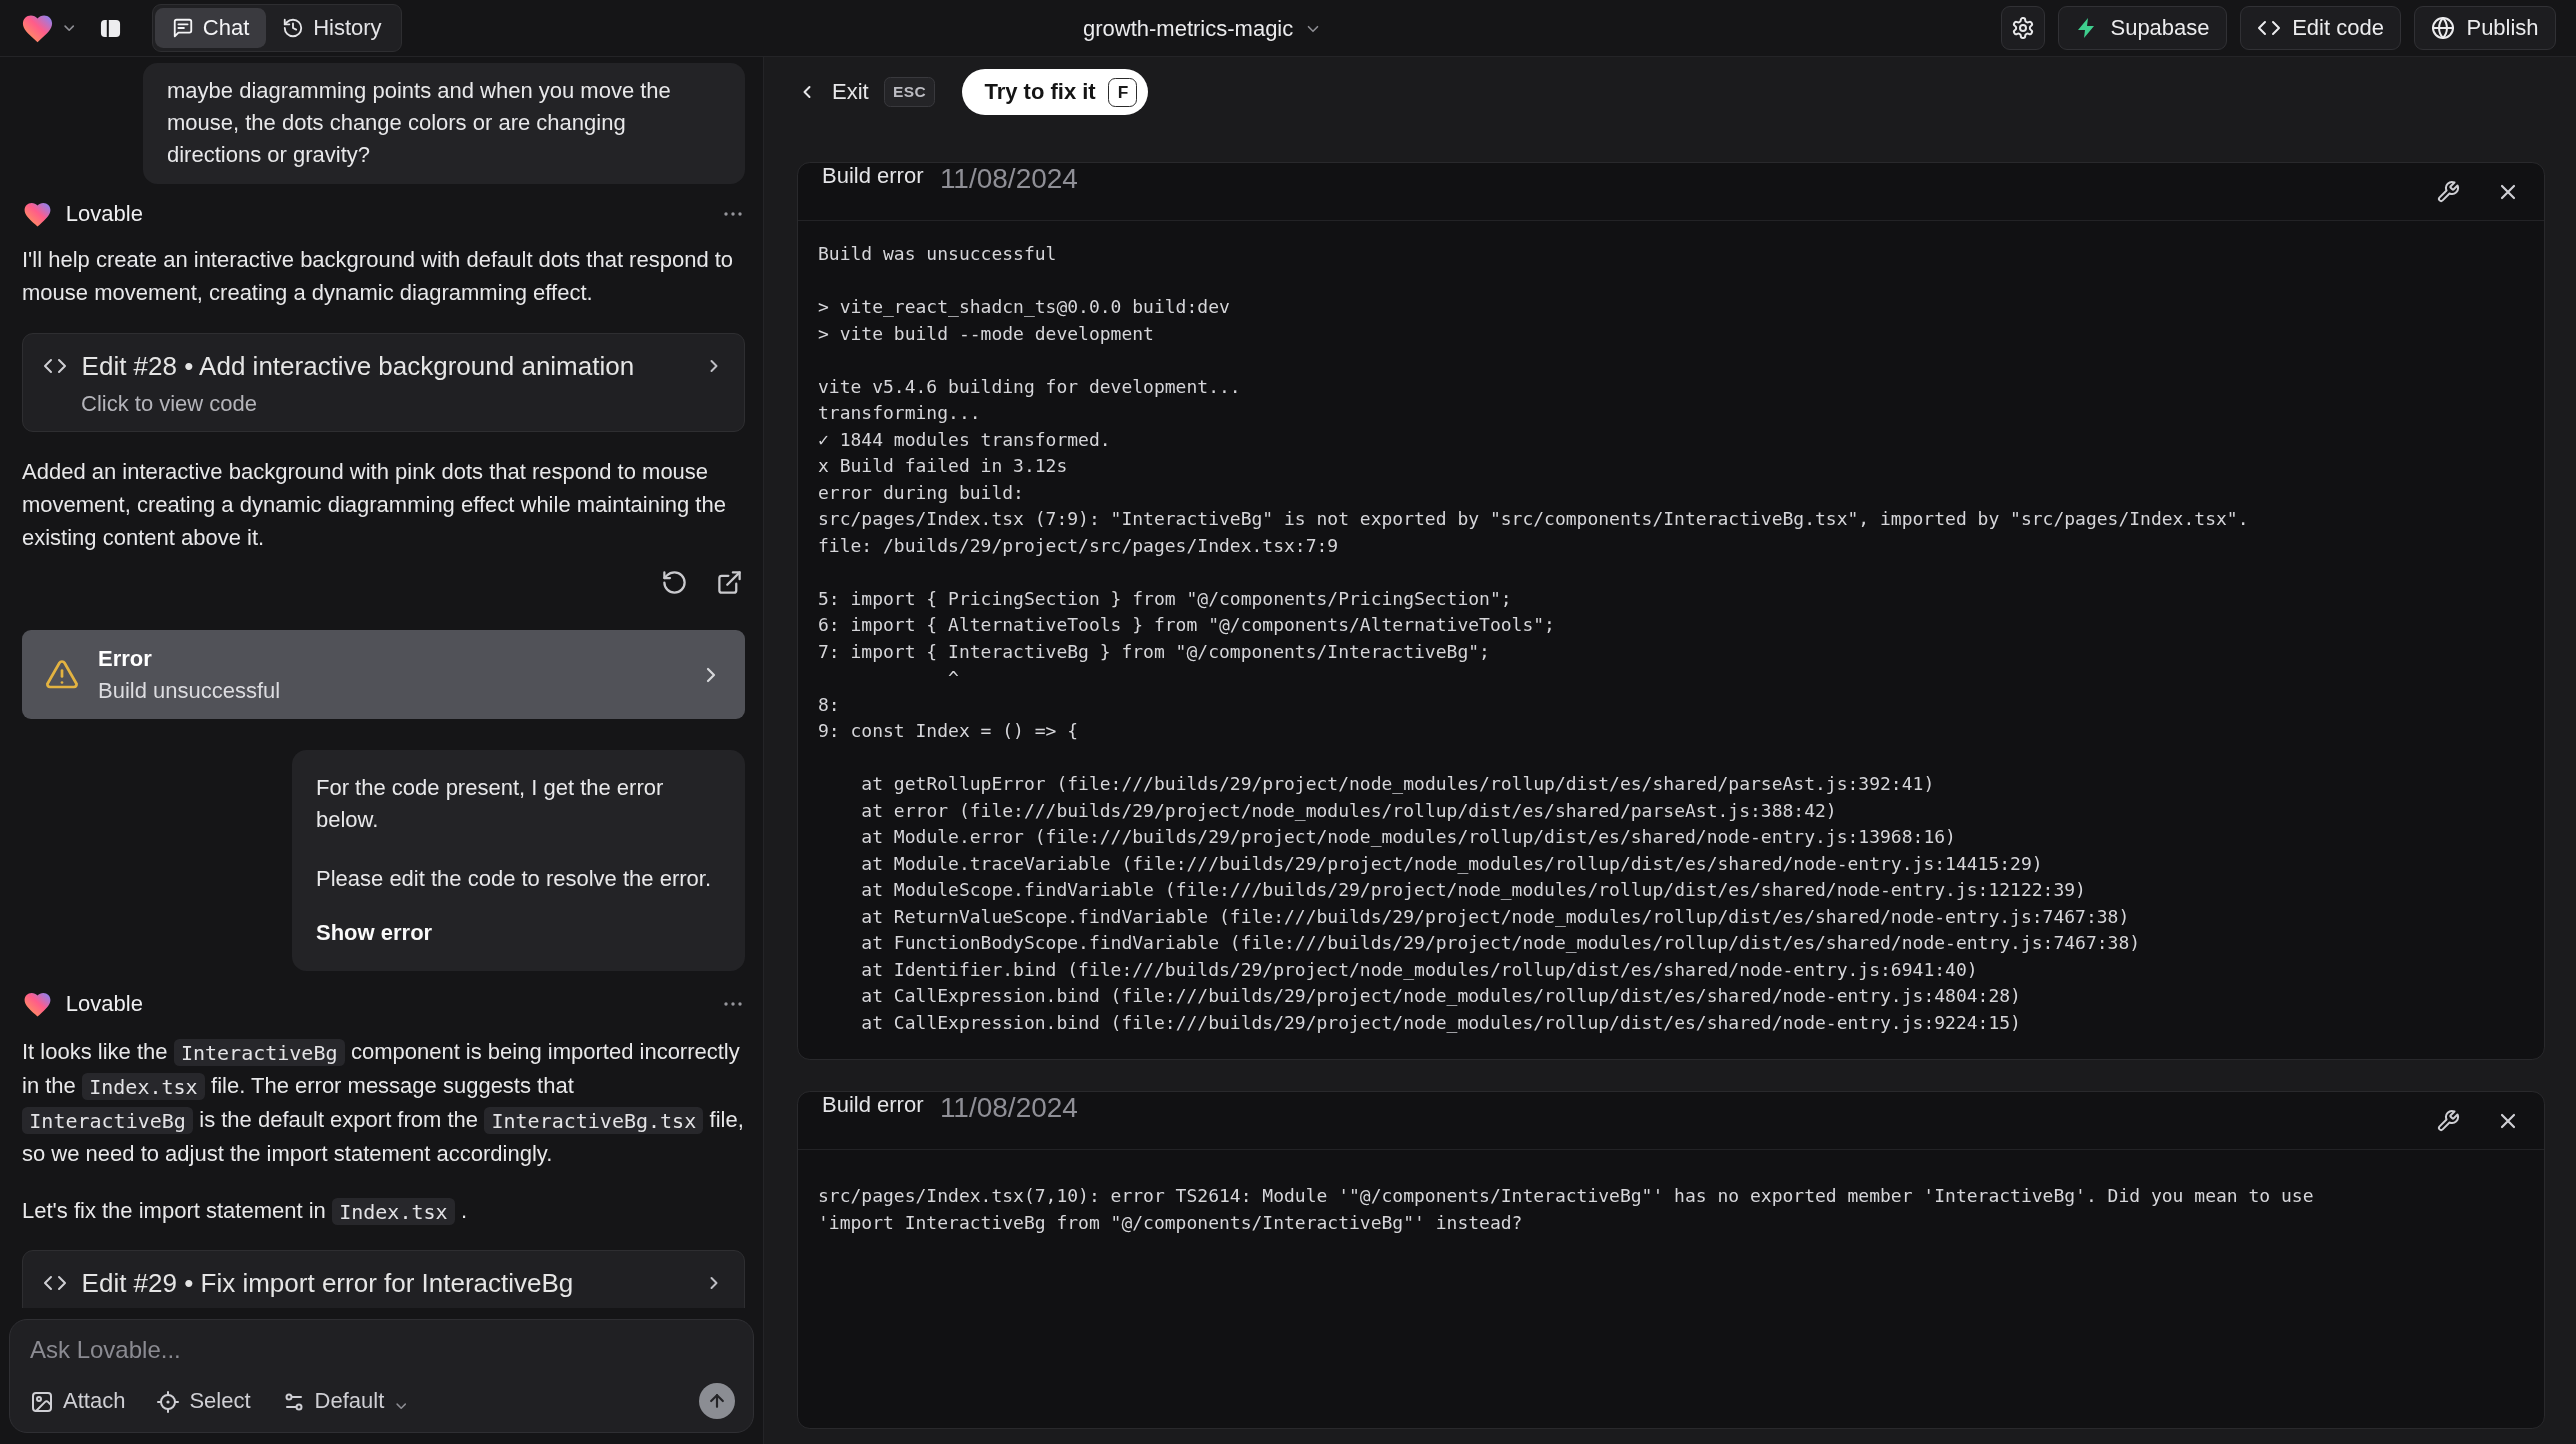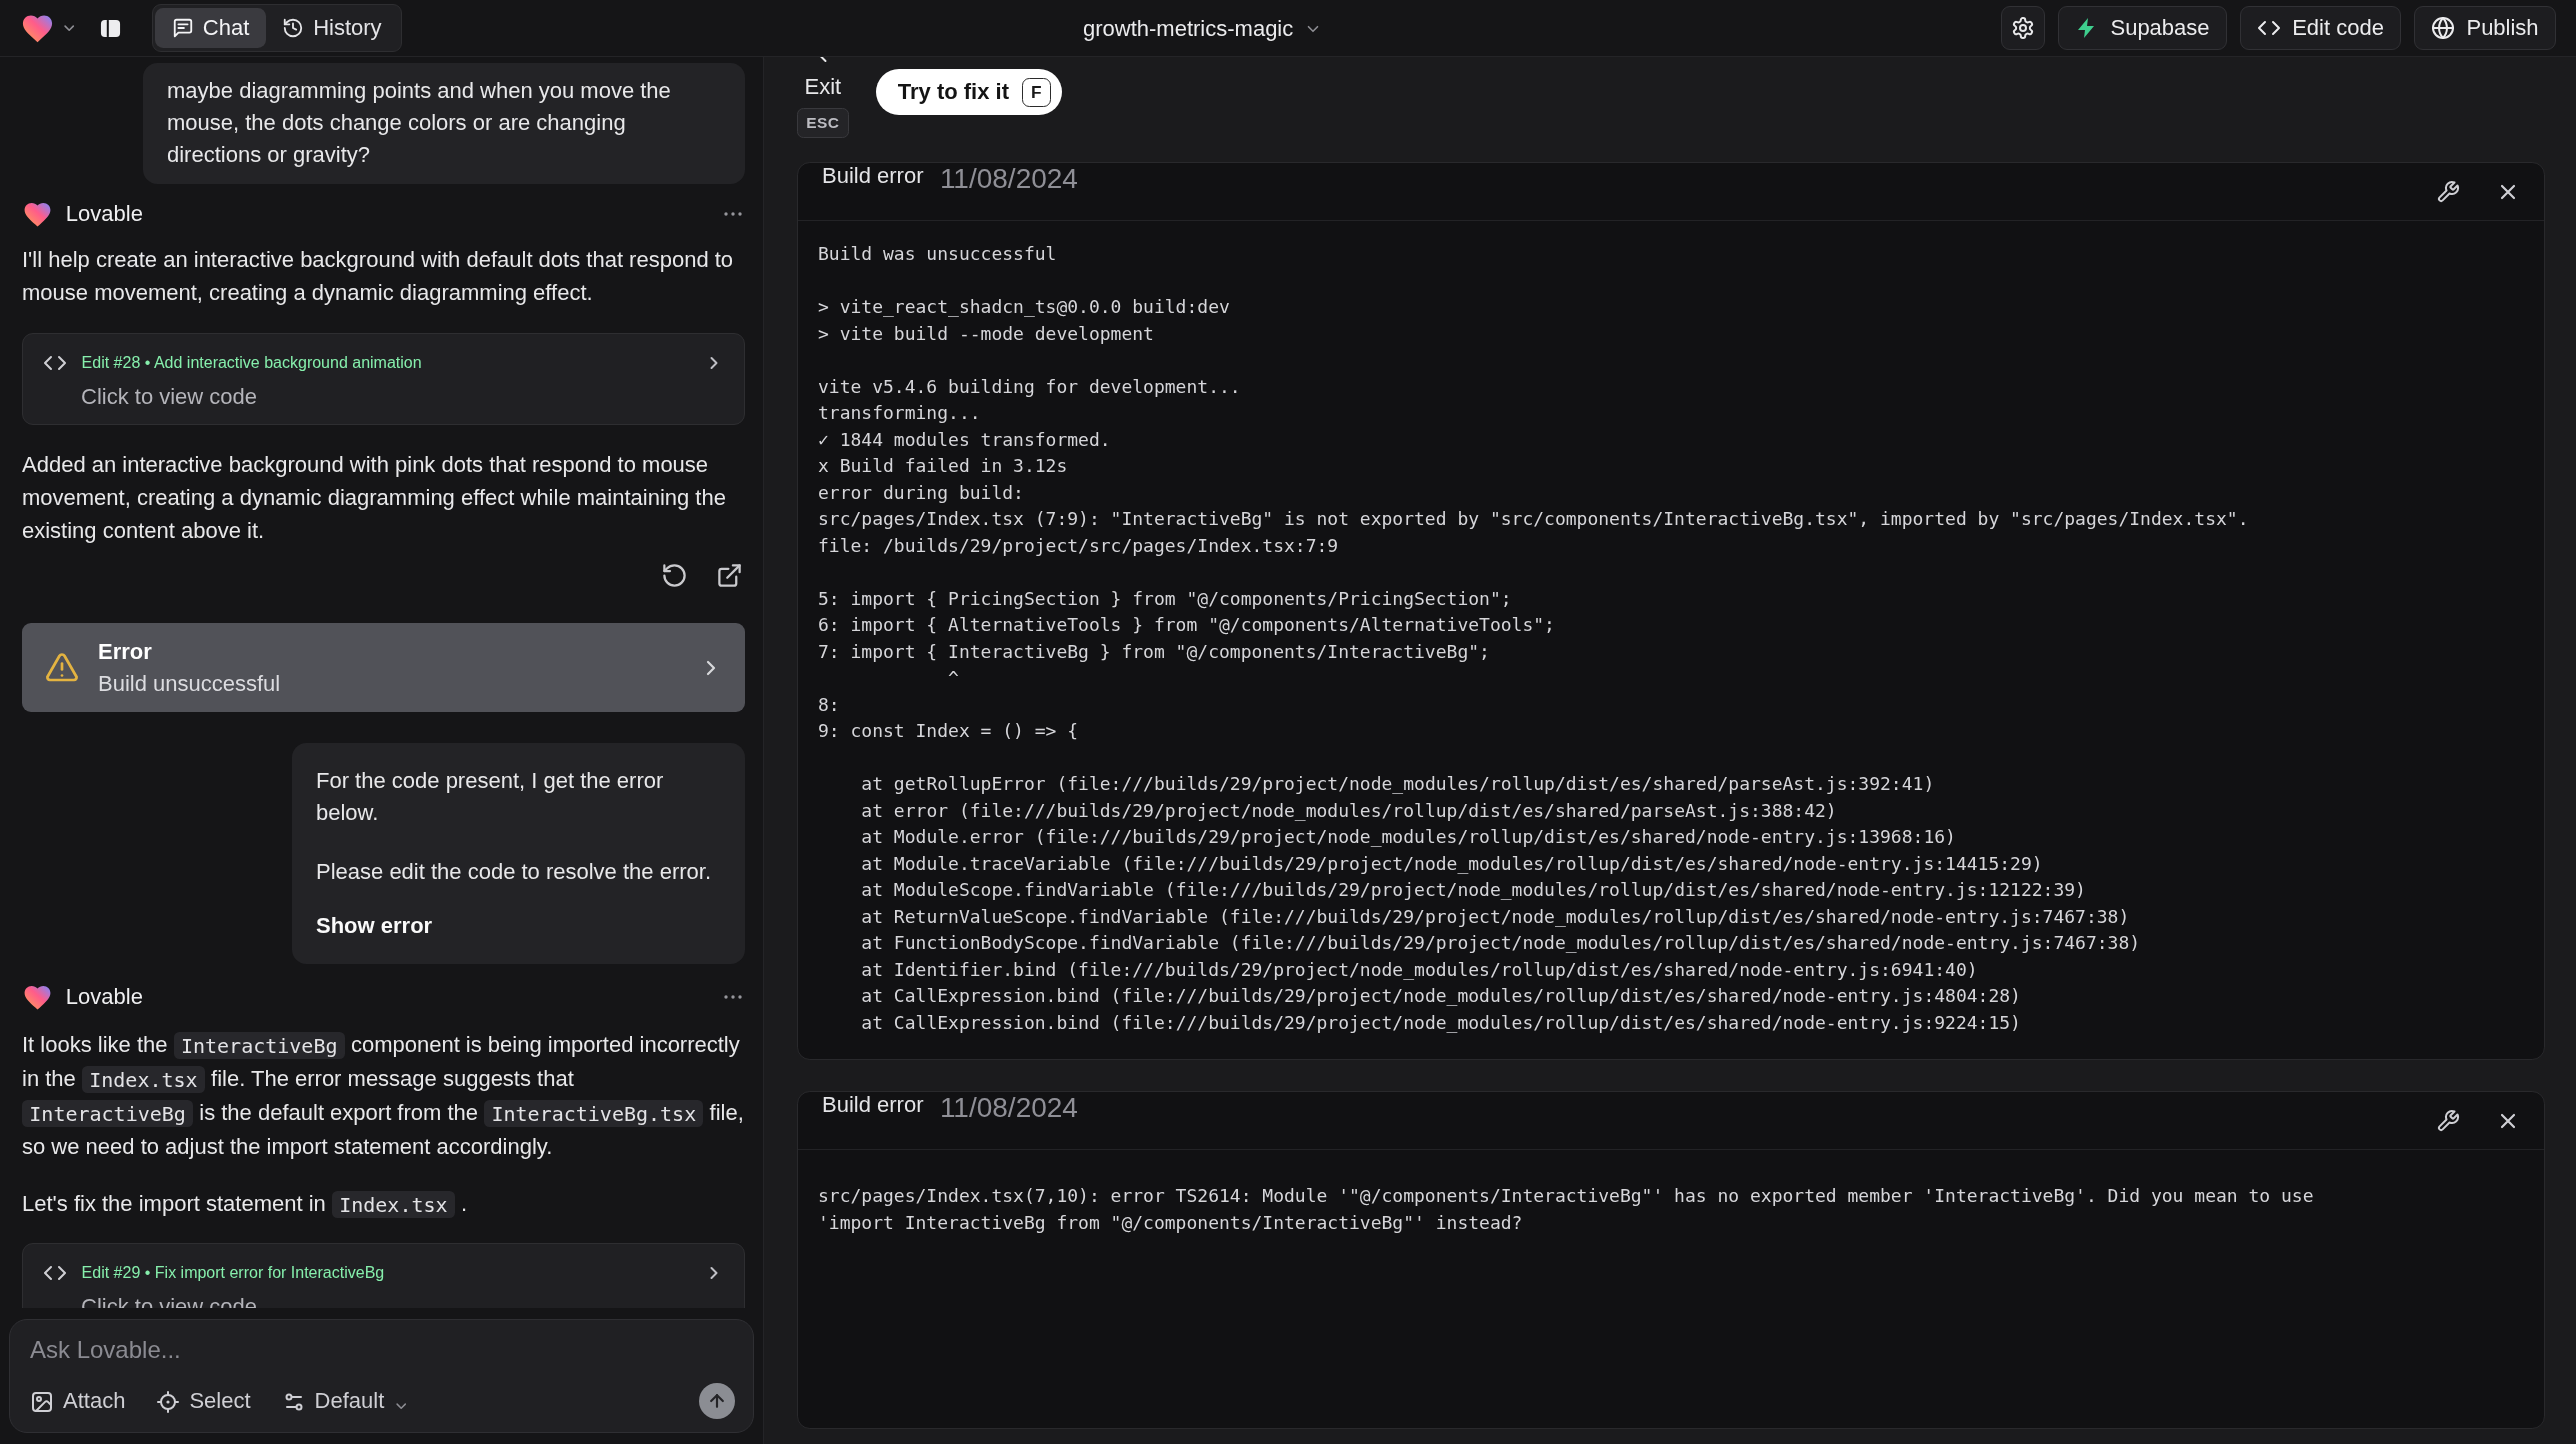--- a/index.html
+++ b/index.html
@@ -48,21 +48,21 @@
   .msg-text.result { margin-top:23px; }
   .msg-text.fixp1 { margin-top:15.5px; }
   .msg-text.fixp2 { margin-top:24px; }
   code.inline { font-family:"DejaVu Sans Mono","Liberation Mono",monospace; font-size:20px;
                 background:#27272b; border-radius:5.5px; padding:1.8px 7.3px; color:#e3e3e6; }
 
   .edit-card { margin-top:24px; background:#202023; border:0.9px solid #2e2e31; border-radius:11px;
                padding:16.4px 20px 14.6px 20px; cursor:pointer; }
   .edit-card.second { margin-top:22px; }
   .ec-row { display:flex; align-items:center; gap:14.6px; }
-  .ec-title { font-size:16px; color:#86efac; }
+  .ec-title { font-size:26px; color:#e5e5e5; }
   .ec-sub { font-size:22px; color:#b4b4ba; padding-left:38px; margin-top:9px; }
   .ec-chev { margin-left:auto; color:#bfbfc5; }
   .code-ic { color:#cfcfd4; }
 
   .actions-row { display:flex; justify-content:flex-end; gap:24px; margin-top:12.8px; color:#c9c9cd; }
   .actions-row .iconbtn2 { width:31px; height:31px; display:flex; align-items:center; justify-content:center; cursor:pointer; }
 
   .error-card { margin-top:32px; background:#515258; border-radius:9px; padding:14.6px 22px;
                 display:flex; align-items:center; gap:18px; cursor:pointer; }
   .error-card .txt { display:flex; flex-direction:column; gap:5.5px; }
@@ -78,21 +78,21 @@
                        font-family:inherit; font-size:24px; color:#ececee; }
   .composer textarea::placeholder { color:#8b8b92; }
   .composer-bar { margin-top:auto; display:flex; align-items:center; gap:31px; color:#cfcfd4; }
   .cbar-item { display:flex; align-items:flex-end; gap:9px; font-size:22px; cursor:pointer; }
   .send-btn { margin-left:auto; width:36px; height:36px; border-radius:50%; background:#8b8d93; border:none;
               display:flex; align-items:center; justify-content:center; color:#242427; cursor:pointer; }
 
   
   .preview-area { flex:1; padding:12px 31px 0 33px; display:flex; flex-direction:column; }
   .fix-bar { display:flex; align-items:center; margin-bottom:47px; height:46px; }
-  .exit-btn { display:flex; align-items:center; gap:8px; color:#e8e8ea; font-size:22px; font-weight:500; cursor:pointer;flex-direction:column; }
+  .exit-btn { display:flex; align-items:center; gap:15px; color:#e8e8ea; font-size:22px; font-weight:500; cursor:pointer; }
   .esc-badge { background:#242427; border:0.9px solid #39393d; border-radius:6.4px; padding:4.6px 8.2px;
                font-size:15.5px; font-weight:700; letter-spacing:0.5px; color:#bcbcc2; }
   .fix-pill { margin-left:27px; display:flex; align-items:center; gap:12.8px; background:#ffffff; color:#141414;
               border:none; border-radius:911px; height:46px; padding:0 11px 0 22px; font-size:22px; font-weight:600; cursor:pointer; }
   .key-badge { width:29px; height:29px; border:1.8px solid #2b2b2b; border-radius:7.3px; display:flex;
                align-items:center; justify-content:center; font-size:17.3px; font-weight:600; color:#1a1a1a; }
 
   .error-panel { background:#111113; border:0.9px solid #29292c; border-radius:12.8px; overflow:hidden; }
   .panel-1 { height:898px; margin-bottom:31px; }
   .panel-2 { height:338px; }

